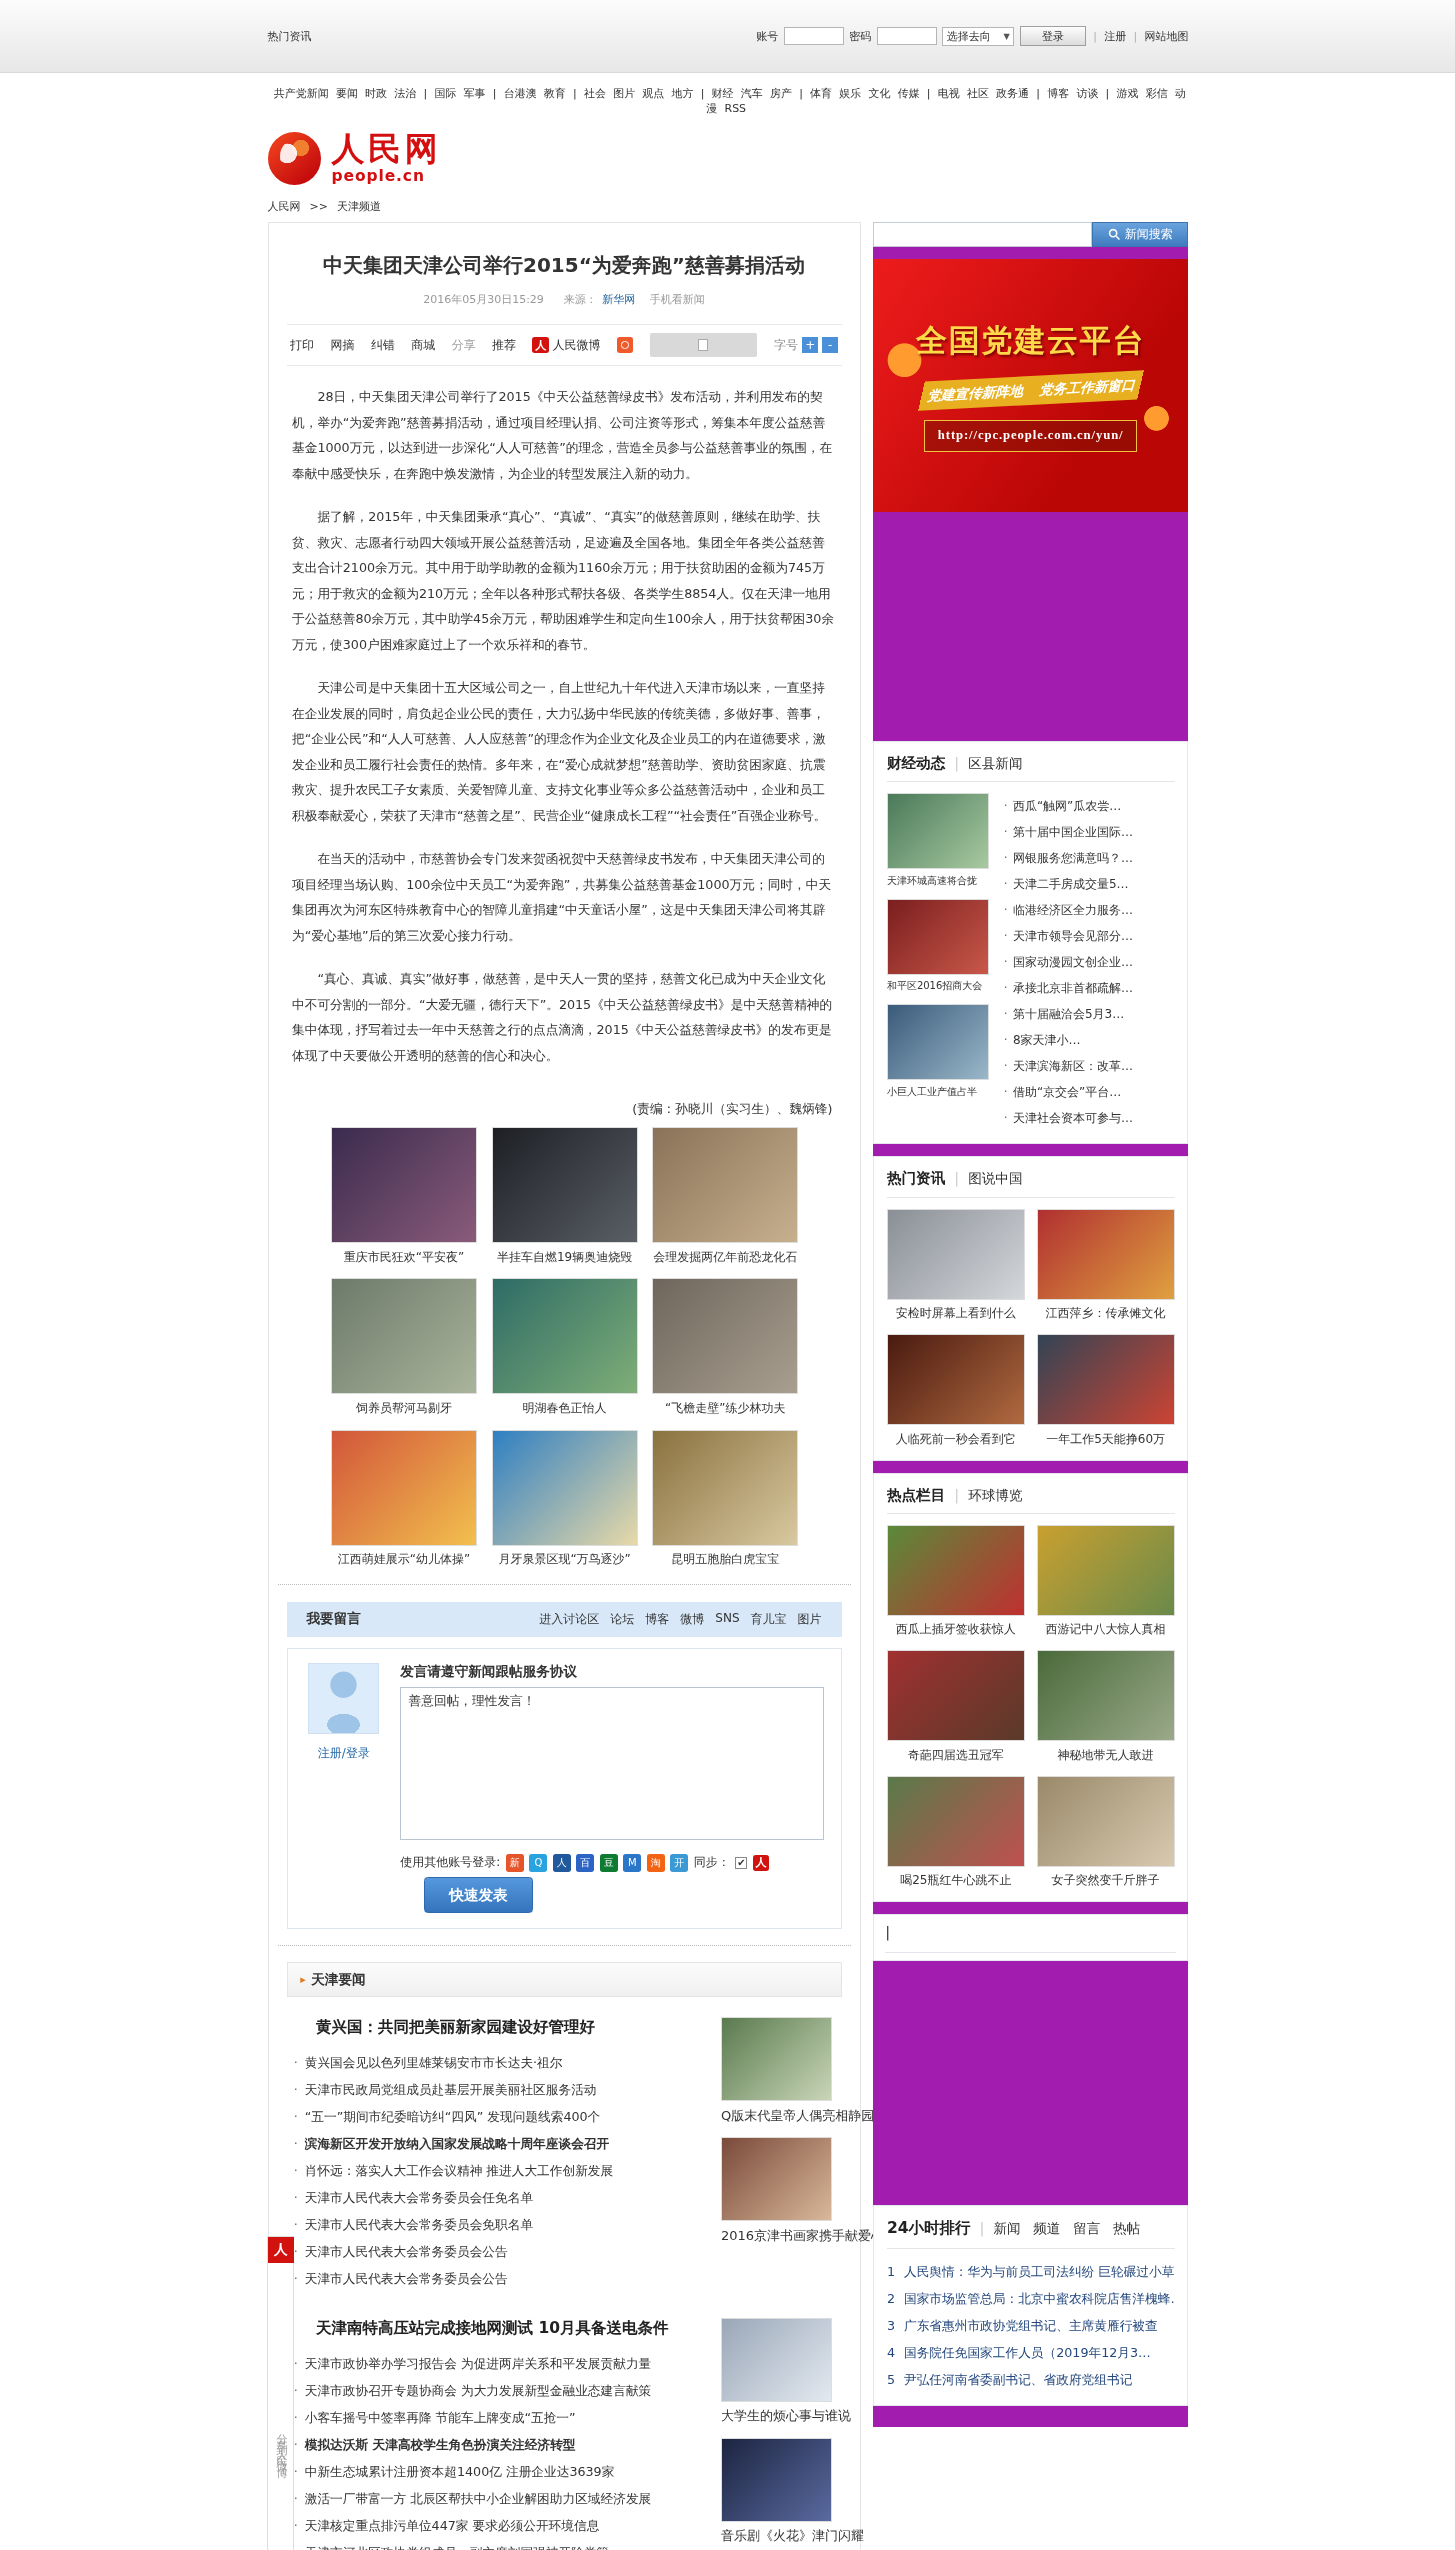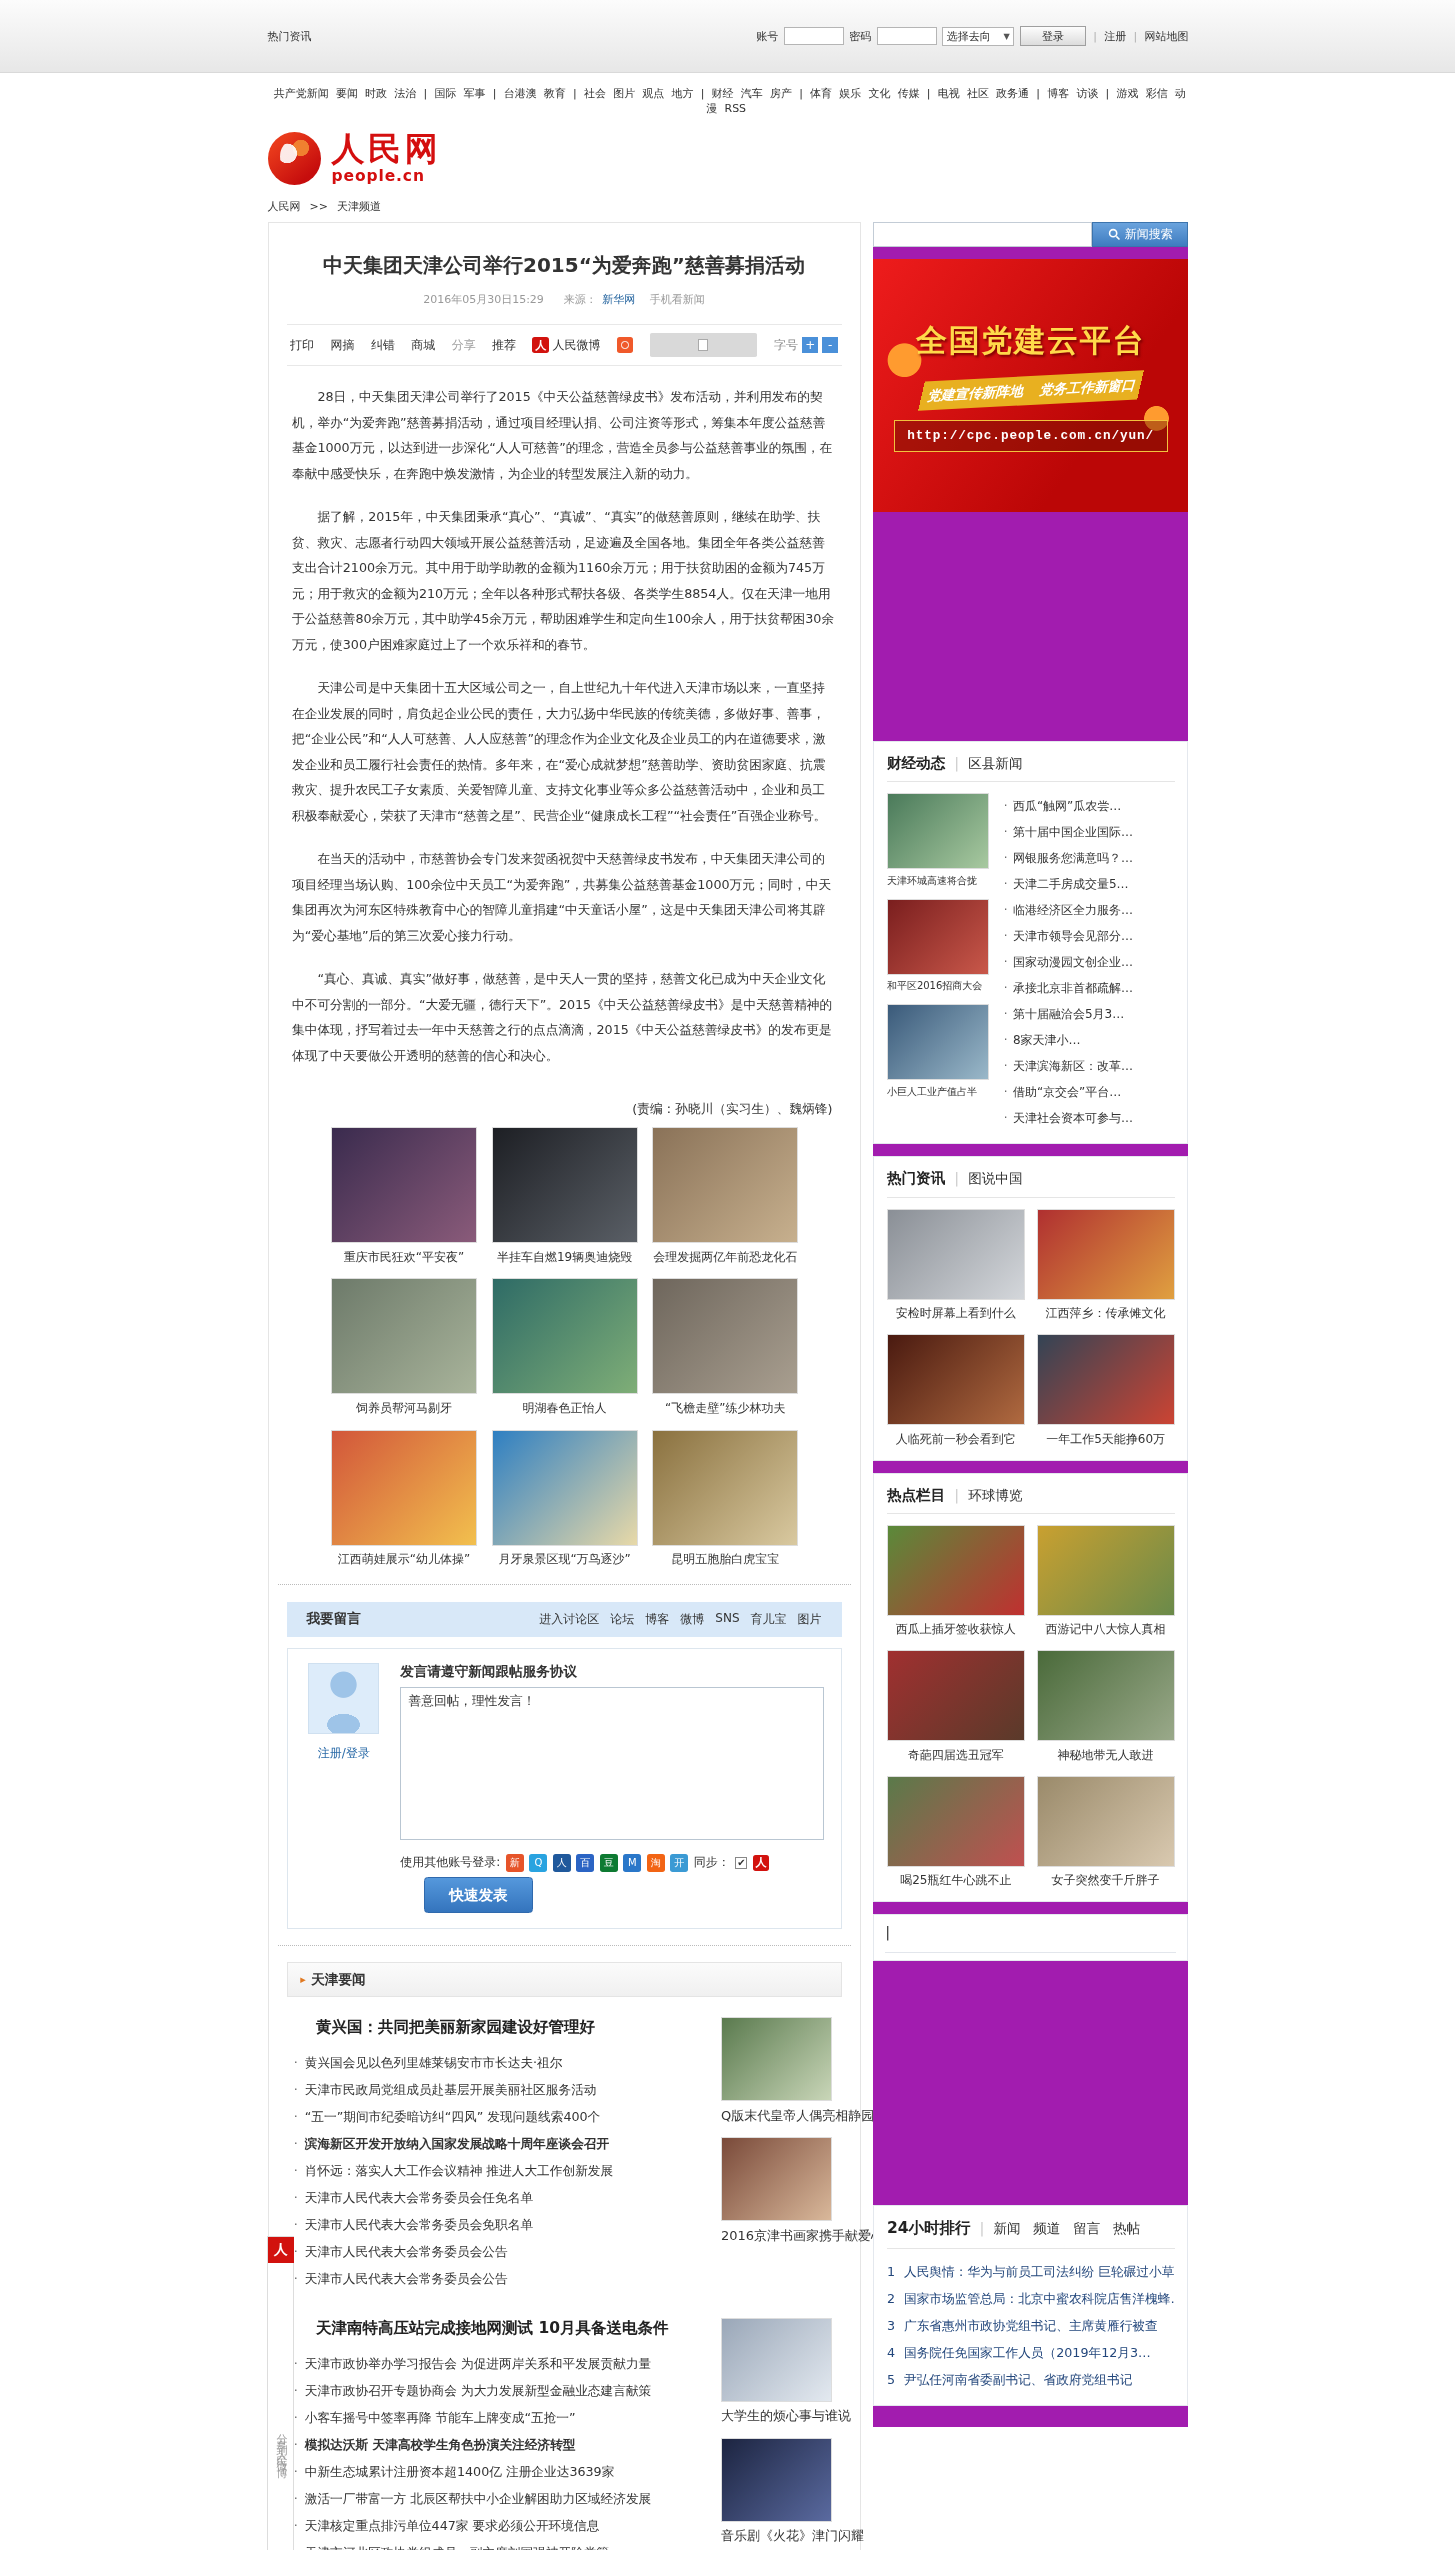--- a/index.html
+++ b/index.html
@@ -101,21 +101,21 @@
   .nb-right figcaption { font-size:13px; color:#333; margin-top:5.5px; text-align:center; white-space:nowrap; }
 
   
   .sbox { background:#fff; border:0.9px solid #e4e8ee; margin-bottom:12px; }
   .search-row { display:flex; gap:0; margin-bottom:12px; }
   .search-row input { flex:1; height:25.5px; border:0.9px solid #c3ccd6; background:#fff; padding:0 5.5px; font-size:12px; }
   .search-btn { width:96px; height:25.5px; border:0.9px solid #3c74ad; background:linear-gradient(#6aa3dd,#3f7cc0); color:#fff; font-size:12px; display:flex; align-items:center; justify-content:center; gap:4.5px; cursor:pointer; }
   .ad { height:253px; background:radial-gradient(circle at 10% 40%, #ff9b2f 0 16.4px, rgba(255,155,47,0) 17.3px), radial-gradient(circle at 90% 63%, #ff9b2f 0 12px, rgba(255,155,47,0) 12.7px), linear-gradient(125deg,#ee1c1c,#bb0606 70%); margin-bottom:12px; display:flex; flex-direction:column; align-items:center; justify-content:center; gap:14.6px; }
   .ad-1 { font-size:31px; font-weight:bold; color:#ffd94a; text-shadow:1.8px 1.8px 2.7px #7a0000; letter-spacing:1.8px; }
   .ad-2 { font-size:13.6px; font-weight:bold; font-style:italic; color:#fff; background:linear-gradient(100deg, transparent 0 4%, #e8b020 4% 96%, transparent 96%); padding:5.5px 12.7px; transform:skewX(-6deg) rotate(-3deg); display:flex; gap:16.4px; }
-  .ad-url { border:1.8px solid #f2c23e; background:rgba(110,20,0,.45); color:#fff; font-weight:bold; font-size:12.7px; letter-spacing:0.9px; padding:7.3px 12.7px; font-family:Liberation Mono, monospace; }
+  .ad-url { border:1.8px solid #f2c23e; background:rgba(110,20,0,.45); color:#fff; font-weight:bold; font-size:12.7px; letter-spacing:0.9px; padding:7.3px 12.7px; font-family:Liberation Serif, serif; }
   .side-gap { height:217px; }
   .sb-pad { padding:12px 12.7px; }
   .sb-head { display:flex; align-items:baseline; gap:9px; border-bottom:0.9px solid #e5e5e5; padding-bottom:8.2px; margin-bottom:11px; }
   .sb-title { font-size:14.6px; font-weight:bold; color:#222; }
   .sb-bar { color:#ccc; }
   .sb-alt { font-size:13.6px; color:#333; }
   .fin-wrap { display:flex; gap:9px; }
   .fin-imgs { width:106px; }
   .fin-imgs figure { margin-bottom:11px; }
   .fin-imgs .ph { width:102px; height:76px; border:0.9px solid #ddd; }

